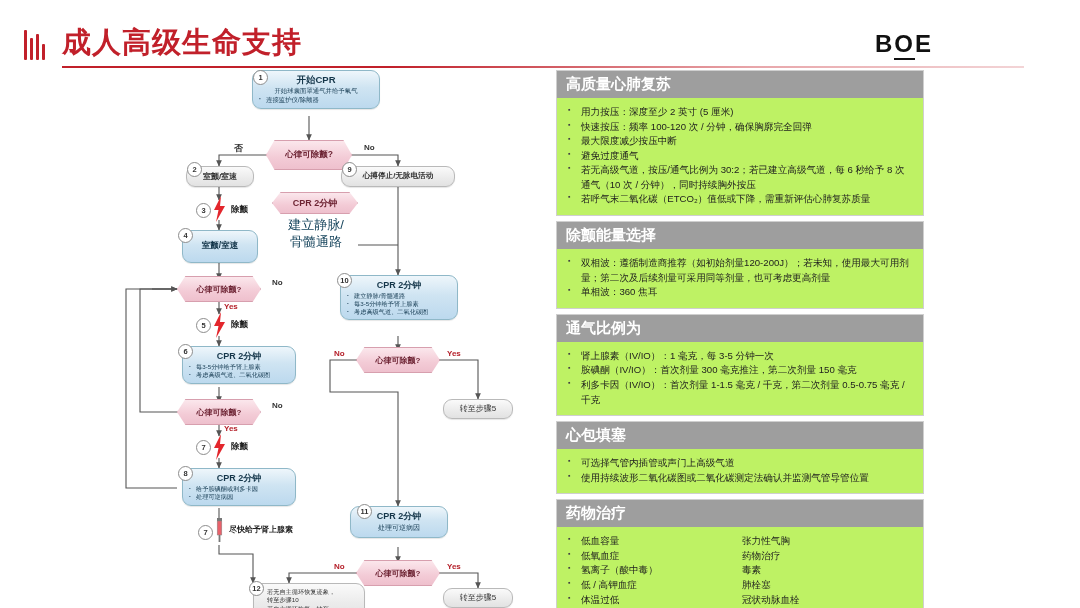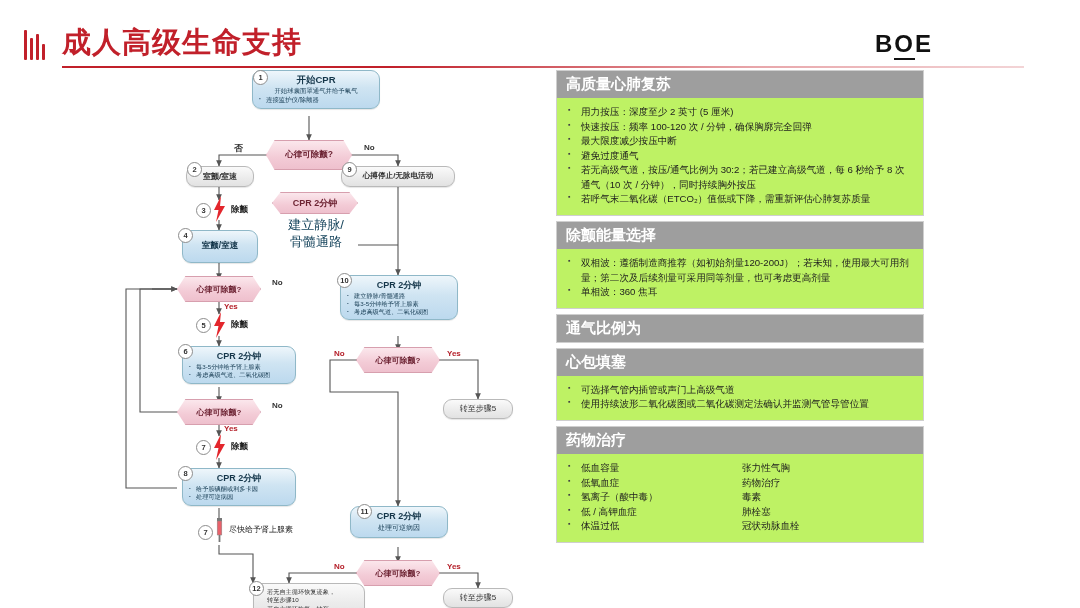--- a/index.html
+++ b/index.html
@@ -250,21 +250,21 @@
     <div class="bx-li" style="font-size:6.2px;">处理可逆病因</div>
   </div>
   <div class="step-badge" style="left:178px; top:404px;">8</div>
 
   <div class="step-badge" style="left:198px; top:463px;">7</div>
   <svg class="syringe" style="left:215px; top:455px;" viewBox="0 0 9 26">
     <rect x="2" y="1" width="5" height="3" fill="#777"></rect>
     <rect x="2.2" y="4" width="4.6" height="14" fill="#e8616a" stroke="#888" stroke-width="0.5"></rect>
     <rect x="3.6" y="18" width="1.8" height="7" fill="#777"></rect>
   </svg>
-  <div class="shock-label" style="left:229px; top:462px; font-weight:normal; font-size:8px;text-align:center;">尽快给予肾上腺素</div>
+  <div class="shock-label" style="left:229px; top:462px; font-weight:bold; font-size:8px;text-align:center;">尽快给予肾上腺素</div>
 
   <div class="node box grey" style="left:341px; top:104px; width:114px; height:21px; display:flex; align-items:center; justify-content:center;">
     <div style="font-size:7.6px; font-weight:bold; color:#333;">心搏停止/无脉电活动</div>
   </div>
   <div class="step-badge" style="left:342px; top:100px;">9</div>
 
   <div class="node diamond" style="left:272px; top:130px; width:86px; height:22px; font-size:9px;">CPR 2分钟</div>
   <div class="side-note" style="left:286px; top:155px; width:60px; white-space:pre-line;">建立静脉/
 骨髓通路</div>
 
@@ -322,20 +322,25 @@
     </div>
     <div class="panel">
       <div class="panel-head">除颤能量选择</div>
       <div class="panel-body">
         <div class="p-li">双相波：遵循制造商推荐（如初始剂量120-200J）；若未知，使用最大可用剂量；第二次及后续剂量可采用同等剂量，也可考虑更高剂量</div>
         <div class="p-li">单相波：360 焦耳</div>
       </div>
     </div>
     <div class="panel">
       <div class="panel-head">通气比例为</div>
+      <div class="panel-body">
+        <div class="p-li">肾上腺素（IV/IO）：1 毫克，每 3-5 分钟一次</div>
+        <div class="p-li">胺碘酮（IV/IO）：首次剂量 300 毫克推注，第二次剂量 150 毫克</div>
+        <div class="p-li">利多卡因（IV/IO）：首次剂量 1-1.5 毫克 / 千克，第二次剂量 0.5-0.75 毫克 / 千克</div>
+      </div>
     </div>
     <div class="panel">
       <div class="panel-head">心包填塞</div>
       <div class="panel-body">
         <div class="p-li">可选择气管内插管或声门上高级气道</div>
         <div class="p-li">使用持续波形二氧化碳图或二氧化碳测定法确认并监测气管导管位置</div>
       </div>
     </div>
     <div class="panel">
       <div class="panel-head">药物治疗</div>

